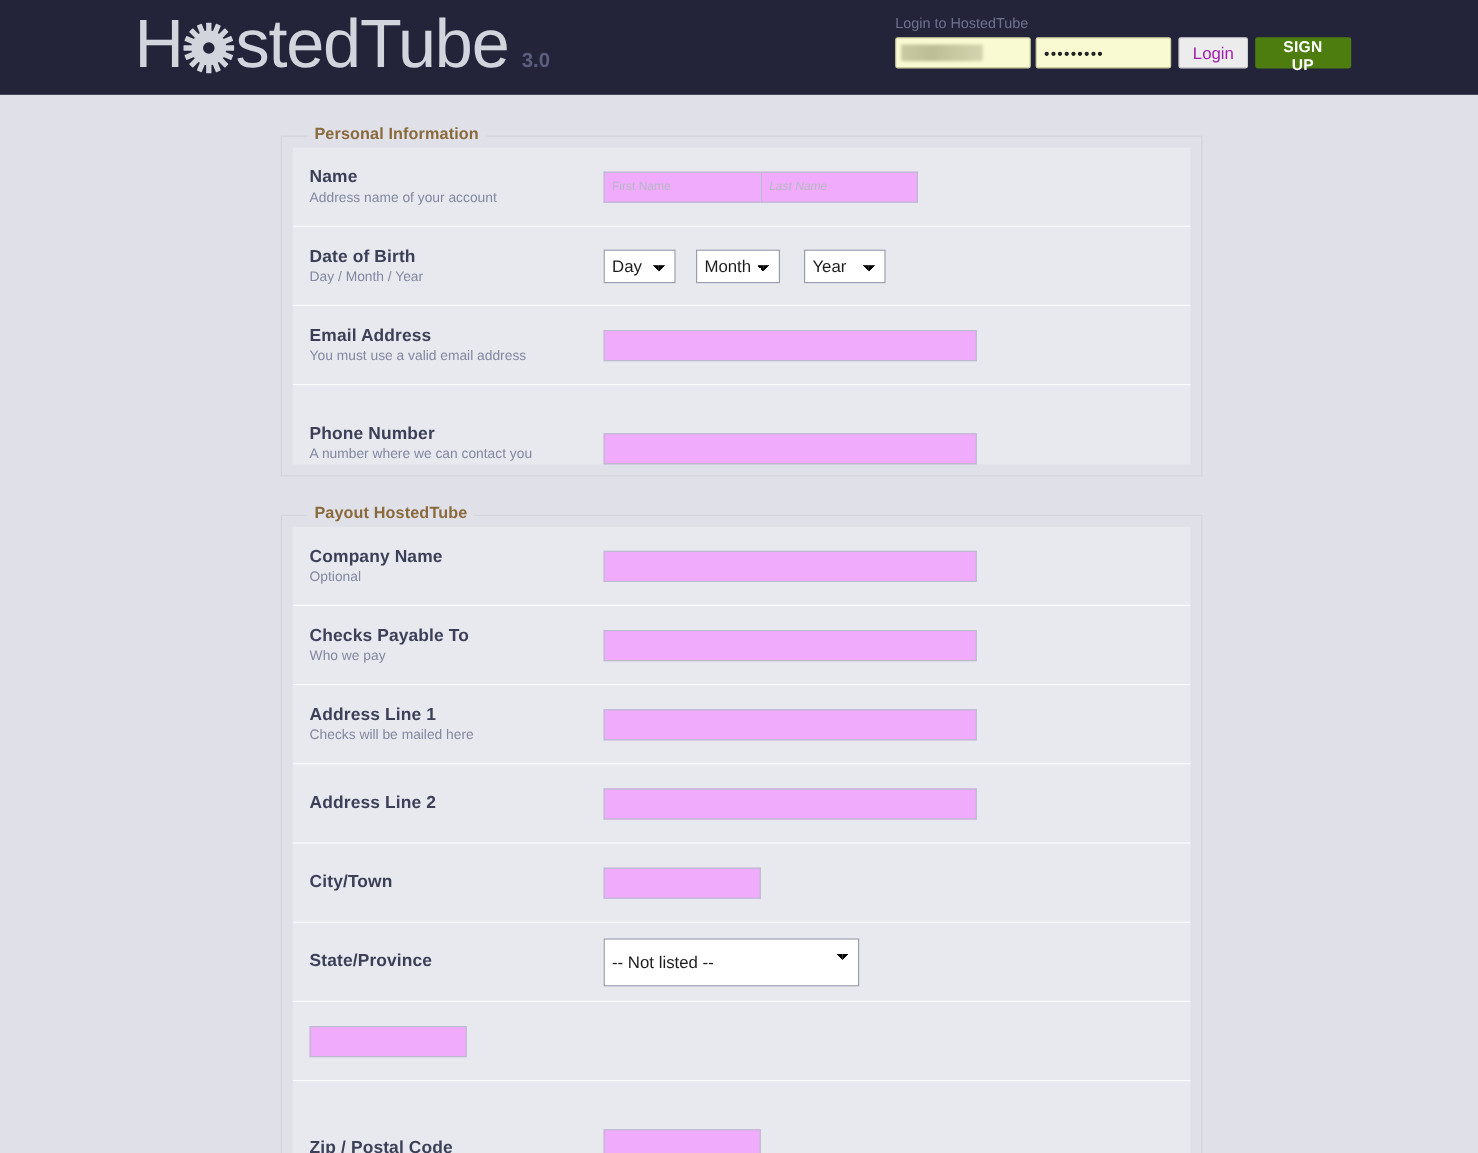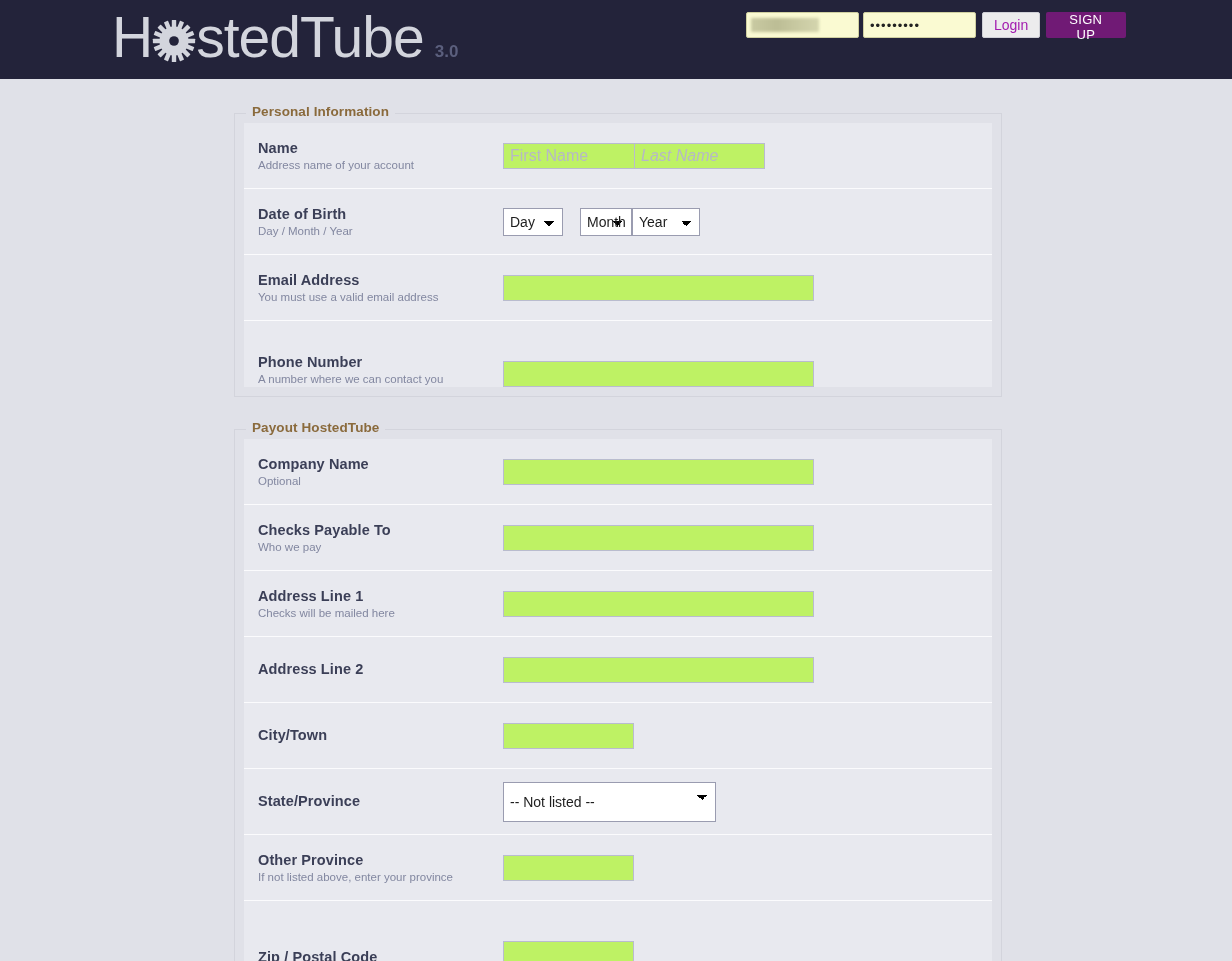--- a/index.html
+++ b/index.html
@@ -88,45 +88,45 @@
     font-size: 14px;
     color: #a21caf;
     cursor: pointer;
     margin-right: 6px;
   }
   .signup-btn {
     height: 26px;
     padding: 0 13px;
     border: none;
     border-radius: 2px;
-    background: #701a75;
+    background: #4d7c0f;
     color: #fff;
     font-family: "Liberation Sans", sans-serif;
     font-size: 13px;
-    font-weight: normal;
+    font-weight: bold;
     letter-spacing: 0.3px;
     cursor: pointer;
   }
 
   
   .page {
     position: relative;
     width: 1232px;
   }
   .fieldset {
     position: absolute;
     left: 232px;
     width: 768px;
     border: 1px solid #d3d4dc;
     background: transparent;
     padding: 0;
   }
   .legend {
     position: absolute;
-    top: -10px; left: 11px;
+    top: -10px; left: 21px;
     background: #e0e1e8;
     padding: 0 6px;
     font-size: 13.5px;
     font-weight: bold;
     color: #8a6a3c;
     letter-spacing: 0.1px;
   }
   .panel {
     margin: 9px;
     background: #e8e9ef;
@@ -155,23 +155,23 @@
     font-size: 11.5px;
     color: #8287a0;
     line-height: 15px;
     margin-top: 1px;
   }
   .row-field { flex: 1; display: flex; align-items: center; }
 
   .txt {
     height: 26px;
     border: 1px solid #b9bcce;
-    background: #bef264;
-    font-family: "Liberation Sans", sans-serif;
-    font-size: 16px;
+    background: #f0abfc;
+    font-family: "Liberation Sans", sans-serif;
+    font-size: 10px;
     color: #333;
     padding: 0 6px;
     outline: none;
     border-radius: 0;
   }
   .txt::placeholder { color: #b6b8c6; }
   .w-wide { width: 311px; }
   .w-small { width: 131px; }
   .name-first { width: 131px; border-right: none; }
   .name-last  { width: 131px; font-style: italic; }
@@ -191,21 +191,21 @@
     background-image:
       linear-gradient(45deg, transparent 50%, #000 50%),
       linear-gradient(135deg, #000 50%, transparent 50%);
     background-position:
       calc(100% - 13px) 12px,
       calc(100% - 8px) 12px;
     background-size: 5px 5px, 5px 5px;
     background-repeat: no-repeat;
   }
   .sel-day { width: 60px; margin-right: 17px; }
-  .sel-month { width: 52px; margin-right: 0; }
+  .sel-month { width: 70px; margin-right: 20px; }
   .sel-year { width: 68px; }
   .sel-state { width: 213px; height: 40px; }
 </style>
 </head>
 <body>
 
 <div class="header">
 
   <div class="logo">
     <span class="logo-text">H</span>
@@ -234,20 +234,21 @@
           <circle cx="50" cy="50" r="11" fill="#23233a"></circle>
         </g>
       </svg>
     </span>
     <span class="logo-text">sted</span>
     <span class="logo-text orange">Tube</span>
     <span class="logo-ver">3.0</span>
   </div>
 
   <div class="login-area">
+    <div class="login-caption">Login to HostedTube</div>
     <div class="login-row">
       <span class="login-user">
         <input class="login-input" style="width: 113px;" value="">
         <span class="user-blur"></span>
       </span>
       <input class="login-input login-pass" value="•••••••••" style="">
       <button class="login-btn">Login</button>
       <button class="signup-btn">SIGN UP</button>
     </div>
   </div>
@@ -371,24 +372,20 @@
           <div class="lbl-sub"></div>
         </div>
         <div class="row-field">
           <select class="sel sel-state">
             <option>-- Not listed --</option>
           </select>
         </div>
       </div>
 
       <div class="row">
-        <div class="row-label">
-          <div class="lbl-title">Other Province</div>
-          <div class="lbl-sub">If not listed above, enter your province</div>
-        </div>
         <div class="row-field">
           <input class="txt w-small" value="" style="">
         </div>
       </div>
 
       <div class="row">
         <div class="row-label">
           <div class="lbl-title">Zip / Postal Code</div>
           <div class="lbl-sub"></div>
         </div>

